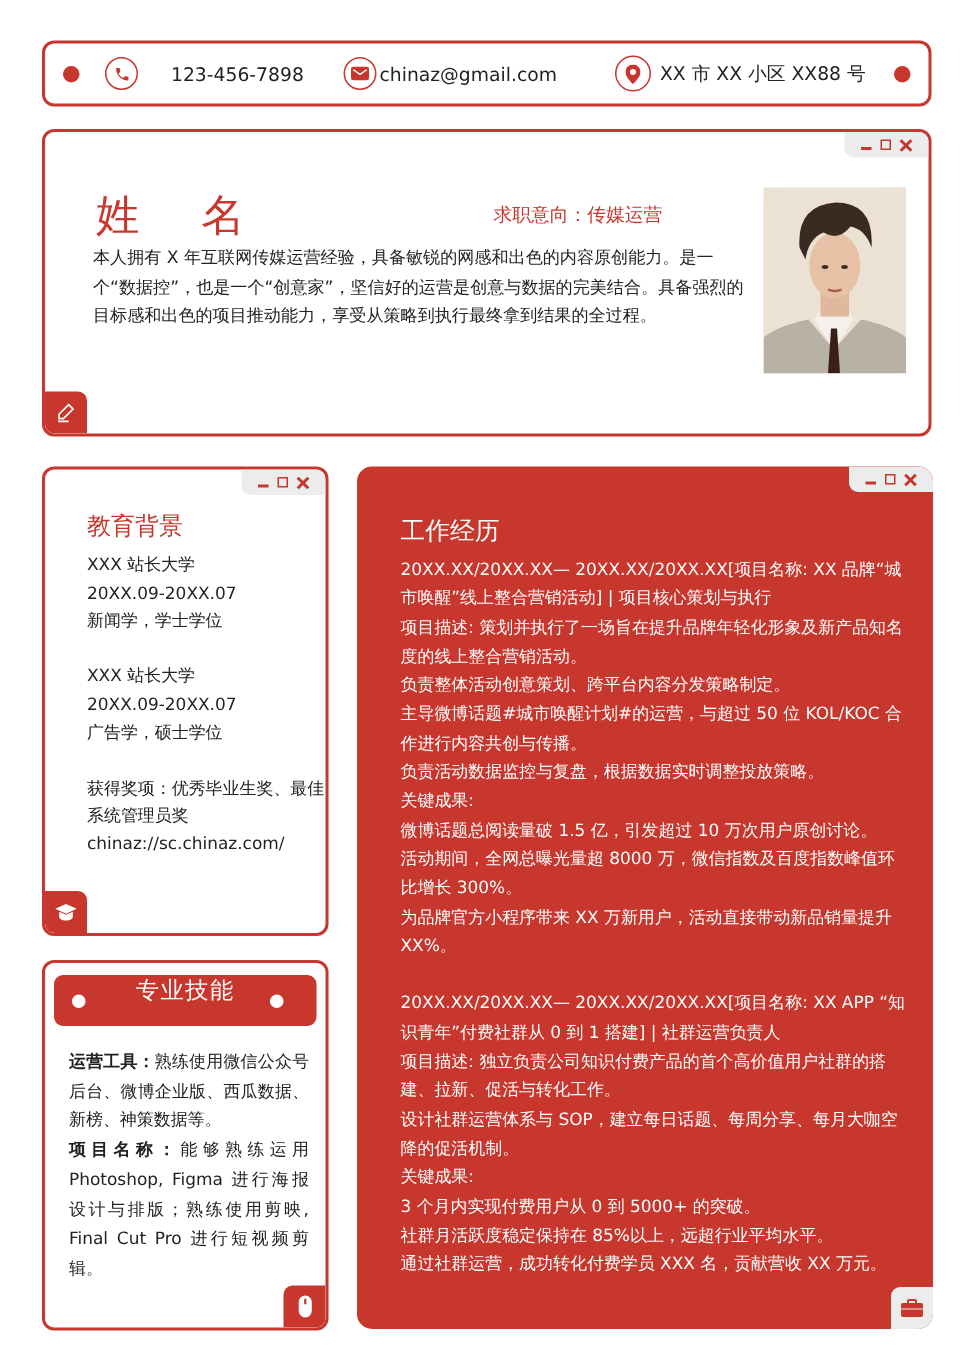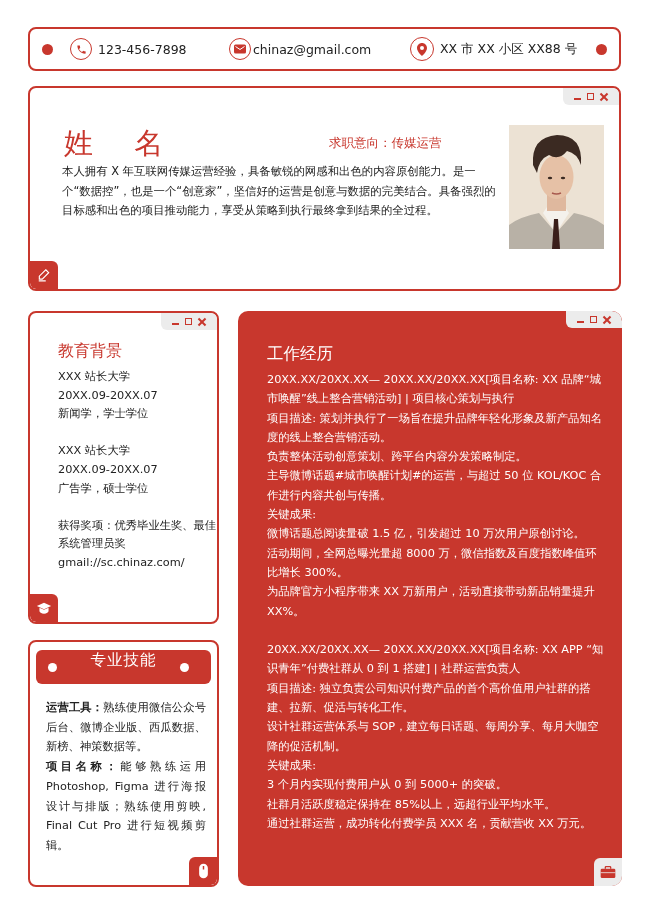--- a/index.html
+++ b/index.html
@@ -92,21 +92,21 @@
   .work-title { position: absolute; left: 29px; top: 32px; font-size: 16.5px; color: #fff; }
   .work-body { position: absolute; left: 29px; top: 59px; width: 340px; font-size: 11.3px; line-height: 19.3px; color: #fff; }
   .work-body .gap { height: 19.3px; }
   .work-card .win-ctrl { border-radius: 0 10px 0 6px; }
 </style>
 </head>
 <body>
 
 <div class="contact-bar">
   <span class="dot left"></span>
-  <div class="contact-item" style="left:40px;">
+  <div class="contact-item" style="left:40px;gap:16px;">
     <span class="circle-icon">
       <svg width="11" height="11" viewBox="0 0 24 24">
           <path fill="#c8372d" d="M6.6 10.8c1.4 2.8 3.8 5.1 6.6 6.6l2.2-2.2c.3-.3.7-.4 1-.2 1.1.4 2.3.6 3.6.6.6 0 1 .4 1 1V20c0 .6-.4 1-1 1C10.6 21 3 13.4 3 4c0-.6.4-1 1-1h3.5c.6 0 1 .4 1 1 0 1.3.2 2.5.6 3.6.1.3 0 .7-.2 1L6.6 10.8z"></path>
         </svg>
     </span>
     <span>123-456-7898</span>
   </div>
   <div class="contact-item" style="left:199px;">
     <span class="circle-icon" style="margin-right:2px;">
       <svg width="12" height="10" viewBox="0 0 24 18">
@@ -168,21 +168,21 @@
   <div class="edu-body">
     <div>XXX 站长大学</div>
     <div>20XX.09-20XX.07</div>
     <div>新闻学，学士学位</div>
     <div class="gap"></div>
     <div>XXX 站长大学</div>
     <div>20XX.09-20XX.07</div>
     <div>广告学，硕士学位</div>
     <div class="gap"></div>
     <div>获得奖项：优秀毕业生奖、最佳系统管理员奖</div>
-    <div>gmail://sc.chinaz.com/</div>
+    <div>chinaz://sc.chinaz.com/</div>
   </div>
   <div class="corner-badge bl">
     <svg width="16" height="13" viewBox="0 0 24 20">
         <path d="M12 1L1 6l11 5 11-5-11-5z" fill="#fff"></path>
         <path d="M5 9v5c0 2 3 4 7 4s7-2 7-4V9l-7 3-7-3z" fill="#fff"></path>
       </svg>
   </div>
 </div>
 
 <div class="skills-card">
@@ -209,20 +209,21 @@
     <span class="ctrl-max"></span>
     <span class="ctrl-close"></span>
   </div>
   <div class="work-title">工作经历</div>
   <div class="work-body">
     <div>
       <div>20XX.XX/20XX.XX— 20XX.XX/20XX.XX[项目名称: XX 品牌“城市唤醒”线上整合营销活动] | 项目核心策划与执行</div>
       <div>项目描述: 策划并执行了一场旨在提升品牌年轻化形象及新产品知名度的线上整合营销活动。</div>
       <div>负责整体活动创意策划、跨平台内容分发策略制定。</div>
       <div>主导微博话题#城市唤醒计划#的运营，与超过 50 位 KOL/KOC 合作进行内容共创与传播。</div>
+      <div>负责活动数据监控与复盘，根据数据实时调整投放策略。</div>
       <div>关键成果:</div>
       <div>微博话题总阅读量破 1.5 亿，引发超过 10 万次用户原创讨论。</div>
       <div>活动期间，全网总曝光量超 8000 万，微信指数及百度指数峰值环比增长 300%。</div>
       <div>为品牌官方小程序带来 XX 万新用户，活动直接带动新品销量提升 XX%。</div>
     </div>
     <div class="gap"></div>
     <div>
       <div>20XX.XX/20XX.XX— 20XX.XX/20XX.XX[项目名称: XX APP “知识青年”付费社群从 0 到 1 搭建] | 社群运营负责人</div>
       <div>项目描述: 独立负责公司知识付费产品的首个高价值用户社群的搭建、拉新、促活与转化工作。</div>
       <div>设计社群运营体系与 SOP，建立每日话题、每周分享、每月大咖空降的促活机制。</div>

